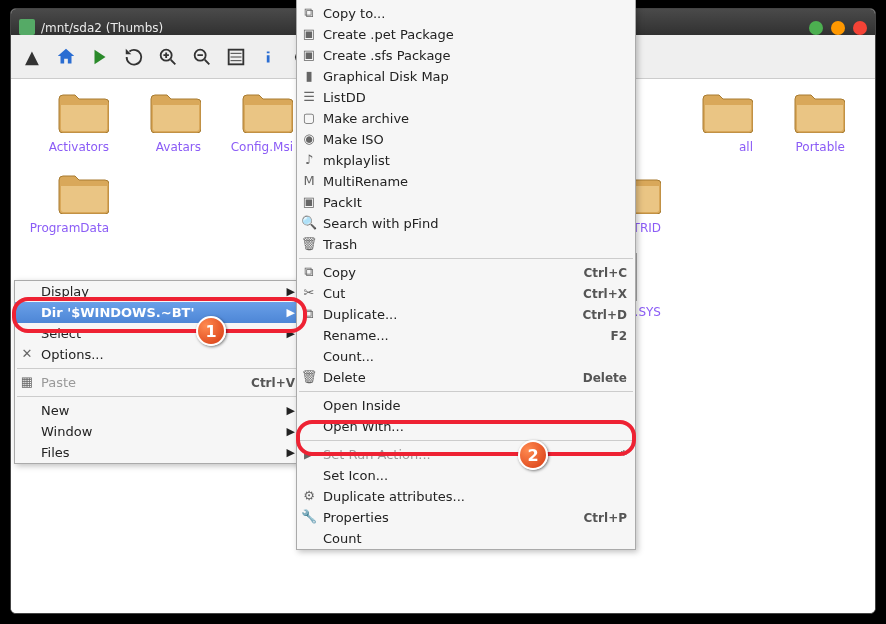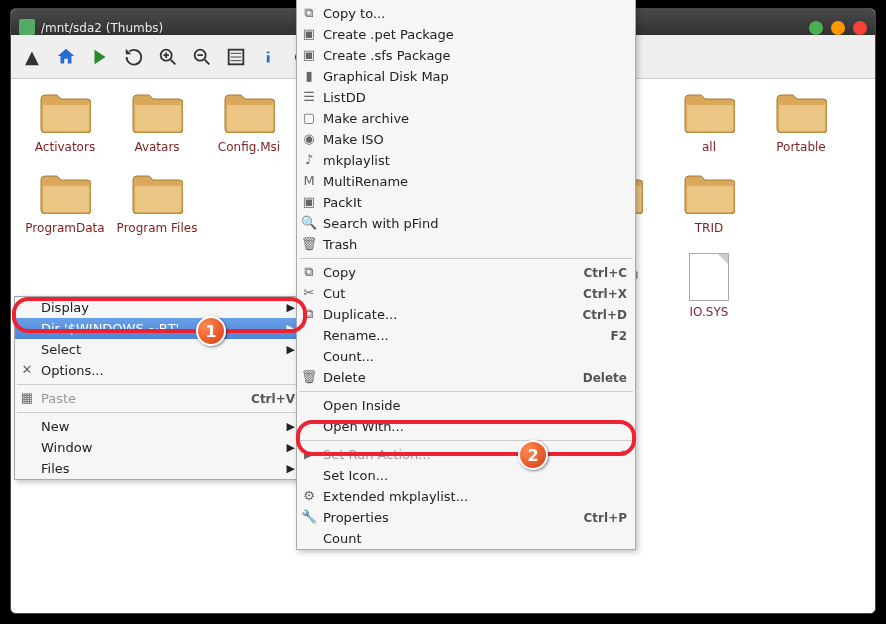--- a/index.html
+++ b/index.html
@@ -8,34 +8,34 @@
 .titlebar { height: 26px; background: linear-gradient(#4a4a4a,#313131); display: flex; align-items: flex-end; padding: 0 8px; color: #eaeaea; font-size: 12px; }
 .titlebar .icon { width: 16px; height: 16px; background: #5a6; border-radius: 2px; margin-right: 6px; }
 .titlebar .spacer { flex: 1; }
 .win-btn { width: 14px; height: 14px; border-radius: 50%; margin-left: 8px; }
 .min{background:#4caf50;} .max{background:#ff9800;} .close{background:#f44336;}
 .toolbar { height: 44px; background: #efefef; border-bottom: 1px solid #ccc; display: flex; align-items: center; padding: 0 6px; gap: 4px; }
 .tool { width: 30px; height: 30px; display: flex; align-items: center; justify-content: center; color: #333; font-size: 18px; }
 .tool svg { width: 22px; height: 22px; }
 .filearea { position: relative; height: calc(100% - 70px); background: #fff; padding: 12px 10px; }
 .folder-grid { display: grid; grid-template-columns: repeat(9, 88px); gap: 18px 4px; }
-.item { width: 88px; text-align: center; font-size: 12px; color: #7f1d1d; }
+.item { width: 88px; text-align: right; font-size: 12px; color: #8b5cf6; }
 .item .ficon { width: 52px; height: 42px; margin: 0 auto 4px; }
 .fileicon { width: 40px; height: 48px; margin: 0 auto 4px; background: #fff; border: 1px solid #aaa; position: relative; }
 .fileicon:before { content:""; position:absolute; top:0; right:0; border-left:10px solid transparent; border-top:10px solid #ccc; }
 .gearicon { width: 44px; height: 44px; margin: 0 auto 4px; }
 .ctxmenu { position: absolute; background: #f6f6f6; border: 1px solid #aaa; box-shadow: 2px 2px 6px rgba(0,0,0,.25); font-size: 13px; color: #222; }
 .ctxmenu .row { display: flex; align-items: center; height: 21px; padding: 0 8px 0 26px; position: relative; white-space: nowrap; }
 .ctxmenu .row .arrow { margin-left: auto; font-size: 11px; }
 .ctxmenu .row .shortcut { margin-left: auto; color: #555; font-size: 12px; font-weight: bold; }
-.ctxmenu .row.highlight { background: linear-gradient(#6aa0e8,#4d86d6); color: #fff; }
+.ctxmenu .row.highlight { background: linear-gradient(#6aa0e8,#4d86d6); color: #fff; font-weight: bold; }
 .ctxmenu .row.disabled { color: #999; }
 .ctxmenu .sep { height: 1px; background: #ccc; margin: 3px 2px; }
 .ctxmenu .row .micon { position: absolute; left: 4px; top: 2px; width: 16px; height: 16px; font-size: 13px; text-align: center; color: #666; }
-#menu1 { left: 14px; top: 296px; width: 290px; }
+#menu1 { left: 14px; top: 280px; width: 290px; }
 #menu2 { left: 296px; top: -4px; width: 340px; padding-top: 6px; }
 .call { position: absolute; border: 4px solid #e23; border-radius: 16px; pointer-events: none; }
 #call1 { left: 12px; top: 297px; width: 295px; height: 36px; }
 #call2 { left: 296px; top: 420px; width: 340px; height: 36px; }
 .badge { position: absolute; width: 30px; height: 30px; border-radius: 50%; background: radial-gradient(circle at 30% 30%, #ff8a50, #d63a12); border: 2px solid #fff; color: #fff; font-weight: bold; font-size: 16px; display: flex; align-items: center; justify-content: center; box-shadow: 1px 1px 3px rgba(0,0,0,.5); }
 #b1 { left: 196px; top: 316px; } #b2 { left: 518px; top: 440px; }
 </style>
 </head>
 <body>
 
@@ -135,23 +135,20 @@
       <div class="item"><svg class="ficon">
             <use href="#folder-svg"></use>
           </svg><div>all</div></div>
 
       <div class="item"><svg class="ficon">
             <use href="#folder-svg"></use>
           </svg><div>Portable</div></div>
       <div class="item"><svg class="ficon">
             <use href="#folder-svg"></use>
           </svg><div>ProgramData</div></div>
-      <div class="item"><svg class="ficon">
-            <use href="#folder-svg"></use>
-          </svg><div>Program Files</div></div>
       <div></div>
         <div></div>
         <div></div>
         <div></div>
       <div class="item"><svg class="ficon">
             <use href="#folder-svg"></use>
           </svg><div>np</div></div>
       <div class="item"><svg class="ficon">
             <use href="#folder-svg"></use>
           </svg><div>TRID</div></div>
@@ -300,21 +297,21 @@
   <div class="row disabled">
       <span class="micon">▶</span>
       <span>Set Run Action...</span>
       <span class="shortcut">*</span>
     </div>
   <div class="row">
       <span>Set Icon...</span>
     </div>
   <div class="row">
       <span class="micon">⚙</span>
-      <span>Extended mkplaylist...</span>
+      <span>Duplicate attributes...</span>
     </div>
   <div class="row">
       <span class="micon">🔧</span>
       <span>Properties</span>
       <span class="shortcut">Ctrl+P</span>
     </div>
   <div class="row">
       <span>Count</span>
     </div>
 </div>

